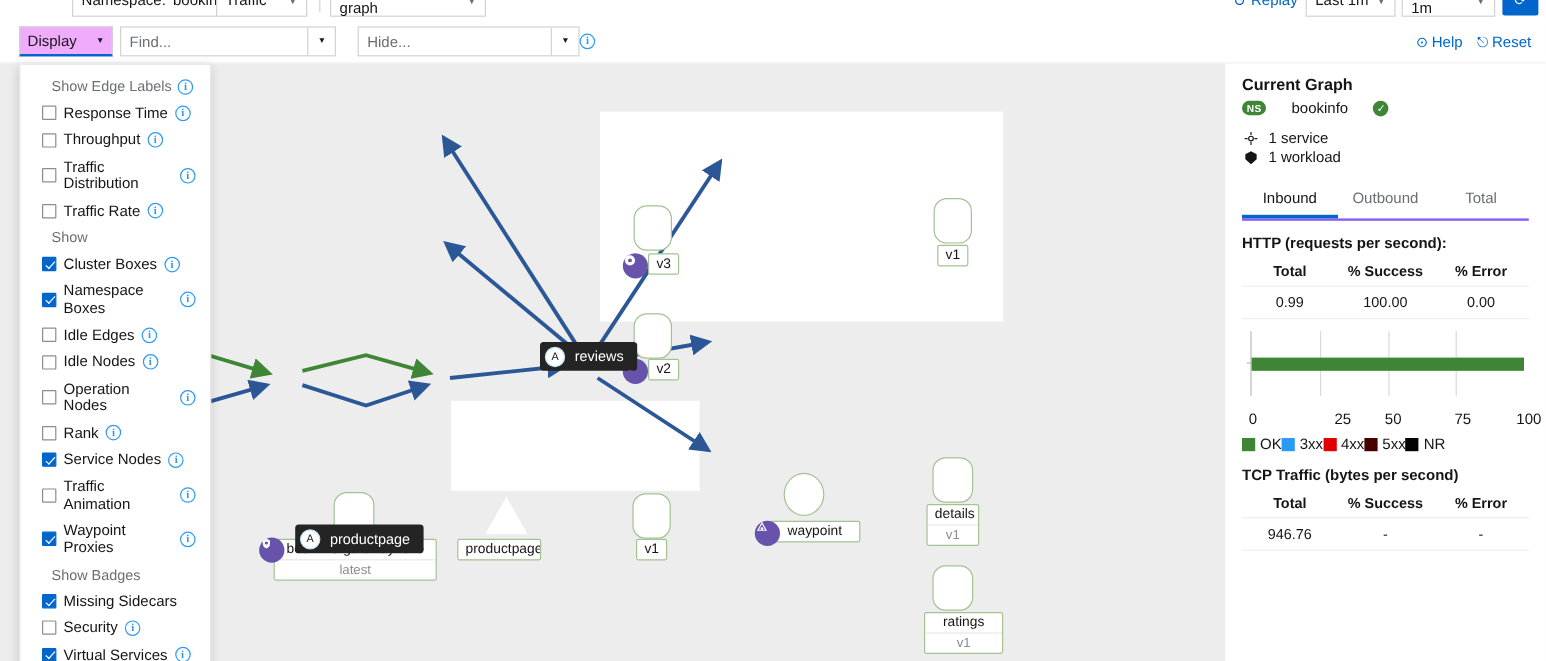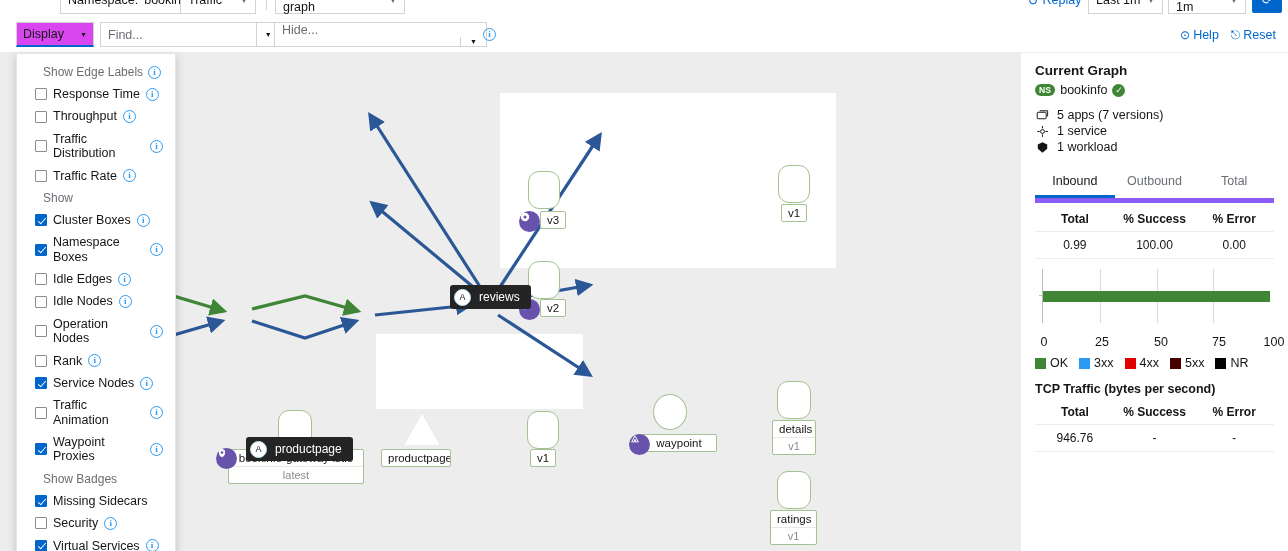--- a/index.html
+++ b/index.html
@@ -41,21 +41,21 @@
   }
 
   
   .toolbar {
     position: absolute; top: 17px; left: 0; width: 1288px; height: 36px;
     background: #fff; border-bottom: 1px solid #ededed;
   }
   .tb-display {
     position: absolute; left: 16px; top: 5px; width: 78px; height: 25px;
     border: 1px solid #d2d2d2; border-bottom: 2px solid #06c;
-    background: #d946ef; display: flex; align-items: center;
+    background: #f0abfc; display: flex; align-items: center;
     padding: 0 6px; font-size: 12.5px; color: #151515; cursor: pointer;
   }
   .tb-display .cr { margin-left: auto; font-size: 7px; color: #151515; }
   .tb-input {
     position: absolute; top: 5px; height: 25px;
     border: 1px solid #d2d2d2; background: #fff;
     display: flex; align-items: flex-end; cursor: text;
   }
   .tb-input input {
     border: 0; outline: 0; height: 100%; width: 100%;
@@ -156,34 +156,34 @@
     color: #151515; display: flex; align-items: center; justify-content: center;
     font-size: 9px; border: 1.5px solid #bee1f4;
   }
 
   
   .side {
     position: absolute; right: 0; top: 53px; width: 268px; height: 498px;
     background: #fff; border-left: 1px solid #ededed; padding: 10px 14px 0 14px;
   }
   .sp-title { font-size: 13.5px; font-weight: bold; color: #151515; }
-  .sp-ns { display: flex; align-items: center; gap: 5px; margin-top: 5px; font-size: 12.5px; }
+  .sp-ns { display: flex; align-items: center; gap: 21px; margin-top: 5px; font-size: 12.5px; }
   .ns-chip {
     background: #3e8635; color: #fff; font-size: 8.5px; font-weight: bold;
     border-radius: 7px; padding: 1px 4px; letter-spacing: .2px;
   }
   .ok-dot {
     width: 13px; height: 13px; border-radius: 50%; background: #3e8635;
     color: #fff; font-size: 9px; display: flex; align-items: center; justify-content: center;
   }
   .sp-stats { margin-top: 11px; display: flex; flex-direction: column; gap: 2px; }
   .sp-stat { display: flex; align-items: center; gap: 7px; font-size: 12.5px; color: #151515; }
   .sp-stat .si { width: 15px; display: flex; justify-content: center; color: #151515; }
   .sp-tabs {
-    display: flex; margin-top: 14px; border-bottom: 5px solid #8b5cf6;
+    display: flex; margin-top: 14px; border-bottom: 2px solid #8b5cf6;
   }
   .sp-tab {
     flex: 1; text-align: center; font-size: 12.5px; color: #6a6e73;
     padding: 6px 0 7px 0; cursor: pointer;
   }
   .sp-tab.active { color: #151515; border-bottom: 3px solid #06c; }
   .sp-h { font-size: 12.5px; font-weight: bold; margin-top: 12px; }
   table.m { width: 100%; border-collapse: collapse; margin-top: 6px; }
   table.m th {
     font-size: 12px; font-weight: bold; color: #151515; padding: 3px 0 5px 0;
@@ -206,21 +206,21 @@
     position: absolute; left: 0; top: 22px; height: 11px; background: #3e8635;
   }
   .chart .tickdash {
     position: absolute; left: -4px; top: 26px; width: 4px; height: 1px; background: #bbb;
   }
   .xaxis {
     position: relative; height: 16px; margin-top: 2px; font-size: 12.5px; color: #151515;
   }
   .xaxis span { position: absolute; top: 0; transform: translateX(-50%); }
   .legend {
-    display: flex; gap: 11px; margin-top: 5px; font-size: 12.5px;
+    display: flex; gap: 0; margin-top: 5px; font-size: 12.5px;
     align-items: center;
   }
   .legend .li { display: flex; align-items: center; gap: 4px; }
   .legend .sw { width: 11px; height: 11px; }
 </style>
 </head>
 <body>
 
 <div id="app">
 
@@ -263,21 +263,21 @@
     <div class="tb-display">
       <span>Display</span>
       <span class="cr">▼</span>
     </div>
 
     <div class="tb-input" style="left:100px; width:180px;">
       <input value="" placeholder="Find..." style="">
       <div class="arrowbox">▼</div>
     </div>
 
-    <div class="tb-input" style="left:274px; width:213px;flex-direction:column;">
+    <div class="tb-input" style="left:298px; width:185px;">
       <input value="" placeholder="Hide..." style="">
       <div class="arrowbox">▼</div>
     </div>
 
     <span class="info-i tb-info">i</span>
 
     <div class="tb-right">
       <span class="lk">
         <span class="ico">⊙</span>
         <span>Help</span>
@@ -391,21 +391,21 @@
       <div class="l1">waypoint</div>
     </div>
 
     <div class="gnode rrect" style="left:777px; top:328px; width:34px; height:38px;"></div>
     <div class="label-box" style="left:772px; top:367px; width:44px;">
       <div class="l1">details</div>
       <div class="l2">v1</div>
     </div>
 
     <div class="gnode rrect" style="left:777px; top:418px; width:34px; height:38px;"></div>
-    <div class="label-box" style="left:770px; top:457px; width:47px;">
+    <div class="label-box" style="left:770px; top:457px; width:66px;">
       <div class="l1">ratings</div>
       <div class="l2">v1</div>
     </div>
 
     <div class="tooltip" style="left:450px; top:232px;">
       <span class="av">A</span>
       <span>reviews</span>
     </div>
     <div class="tooltip" style="left:246px; top:384px;">
       <span class="av">A</span>
@@ -511,29 +511,20 @@
   <div class="side">
     <div class="sp-title">Current Graph</div>
 
     <div class="sp-ns">
       <span class="ns-chip">NS</span>
       <span>bookinfo</span>
       <span class="ok-dot">✓</span>
     </div>
 
     <div class="sp-stats">
-      <div class="sp-stat">
-        <span class="si">
-          <svg width="13" height="13" viewBox="0 0 16 16" fill="none" stroke="#151515" stroke-width="1.2">
-              <rect x="1.5" y="4" width="11" height="8" rx="1"></rect>
-              <path d="M4.5 2.2h9.8v7"></path>
-            </svg>
-        </span>
-        <span>5 apps (7 versions)</span>
-      </div>
       <div class="sp-stat">
         <span class="si">
           <svg width="13" height="13" viewBox="0 0 16 16" fill="none" stroke="#151515" stroke-width="1.2">
               <circle cx="8" cy="8" r="2.4"></circle>
               <path d="M8 1.2v3M8 11.6v3M1.5 8h3M11.5 8h3"></path>
             </svg>
         </span>
         <span>1 service</span>
       </div>
       <div class="sp-stat">
@@ -545,20 +536,21 @@
         <span>1 workload</span>
       </div>
     </div>
 
     <div class="sp-tabs">
       <div class="sp-tab active">Inbound</div>
       <div class="sp-tab">Outbound</div>
       <div class="sp-tab">Total</div>
     </div>
 
+    <div class="sp-h">HTTP (requests per second):</div>
 
     <table class="m">
       <thead>
         <tr>
           <th class="c1">Total</th>
           <th class="c1">% Success</th>
           <th class="c1">% Error</th>
         </tr>
       </thead>
       <tbody>
@@ -574,21 +566,21 @@
       <div class="plot">
         <div class="tickdash"></div>
         <div class="grid" style="left:25%;"></div>
         <div class="grid" style="left:50%;"></div>
         <div class="grid" style="left:75%;"></div>
         <div class="bar" id="okbar" style="width: 100%; background: rgb(62, 134, 53);"></div>
       </div>
     </div>
     <div class="xaxis">
       <span style="left:9px;">0</span>
-      <span style="left:67px;text-align:right;">25</span>
+      <span style="left:84px;text-align:right;">25</span>
       <span style="left:126px;">50</span>
       <span style="left:184px;">75</span>
       <span style="left:239px;">100</span>
     </div>
 
     <div class="legend">
       <span class="li">
         <span class="sw" style="background:#3e8635;"></span>
         <span>OK</span>
       </span>

